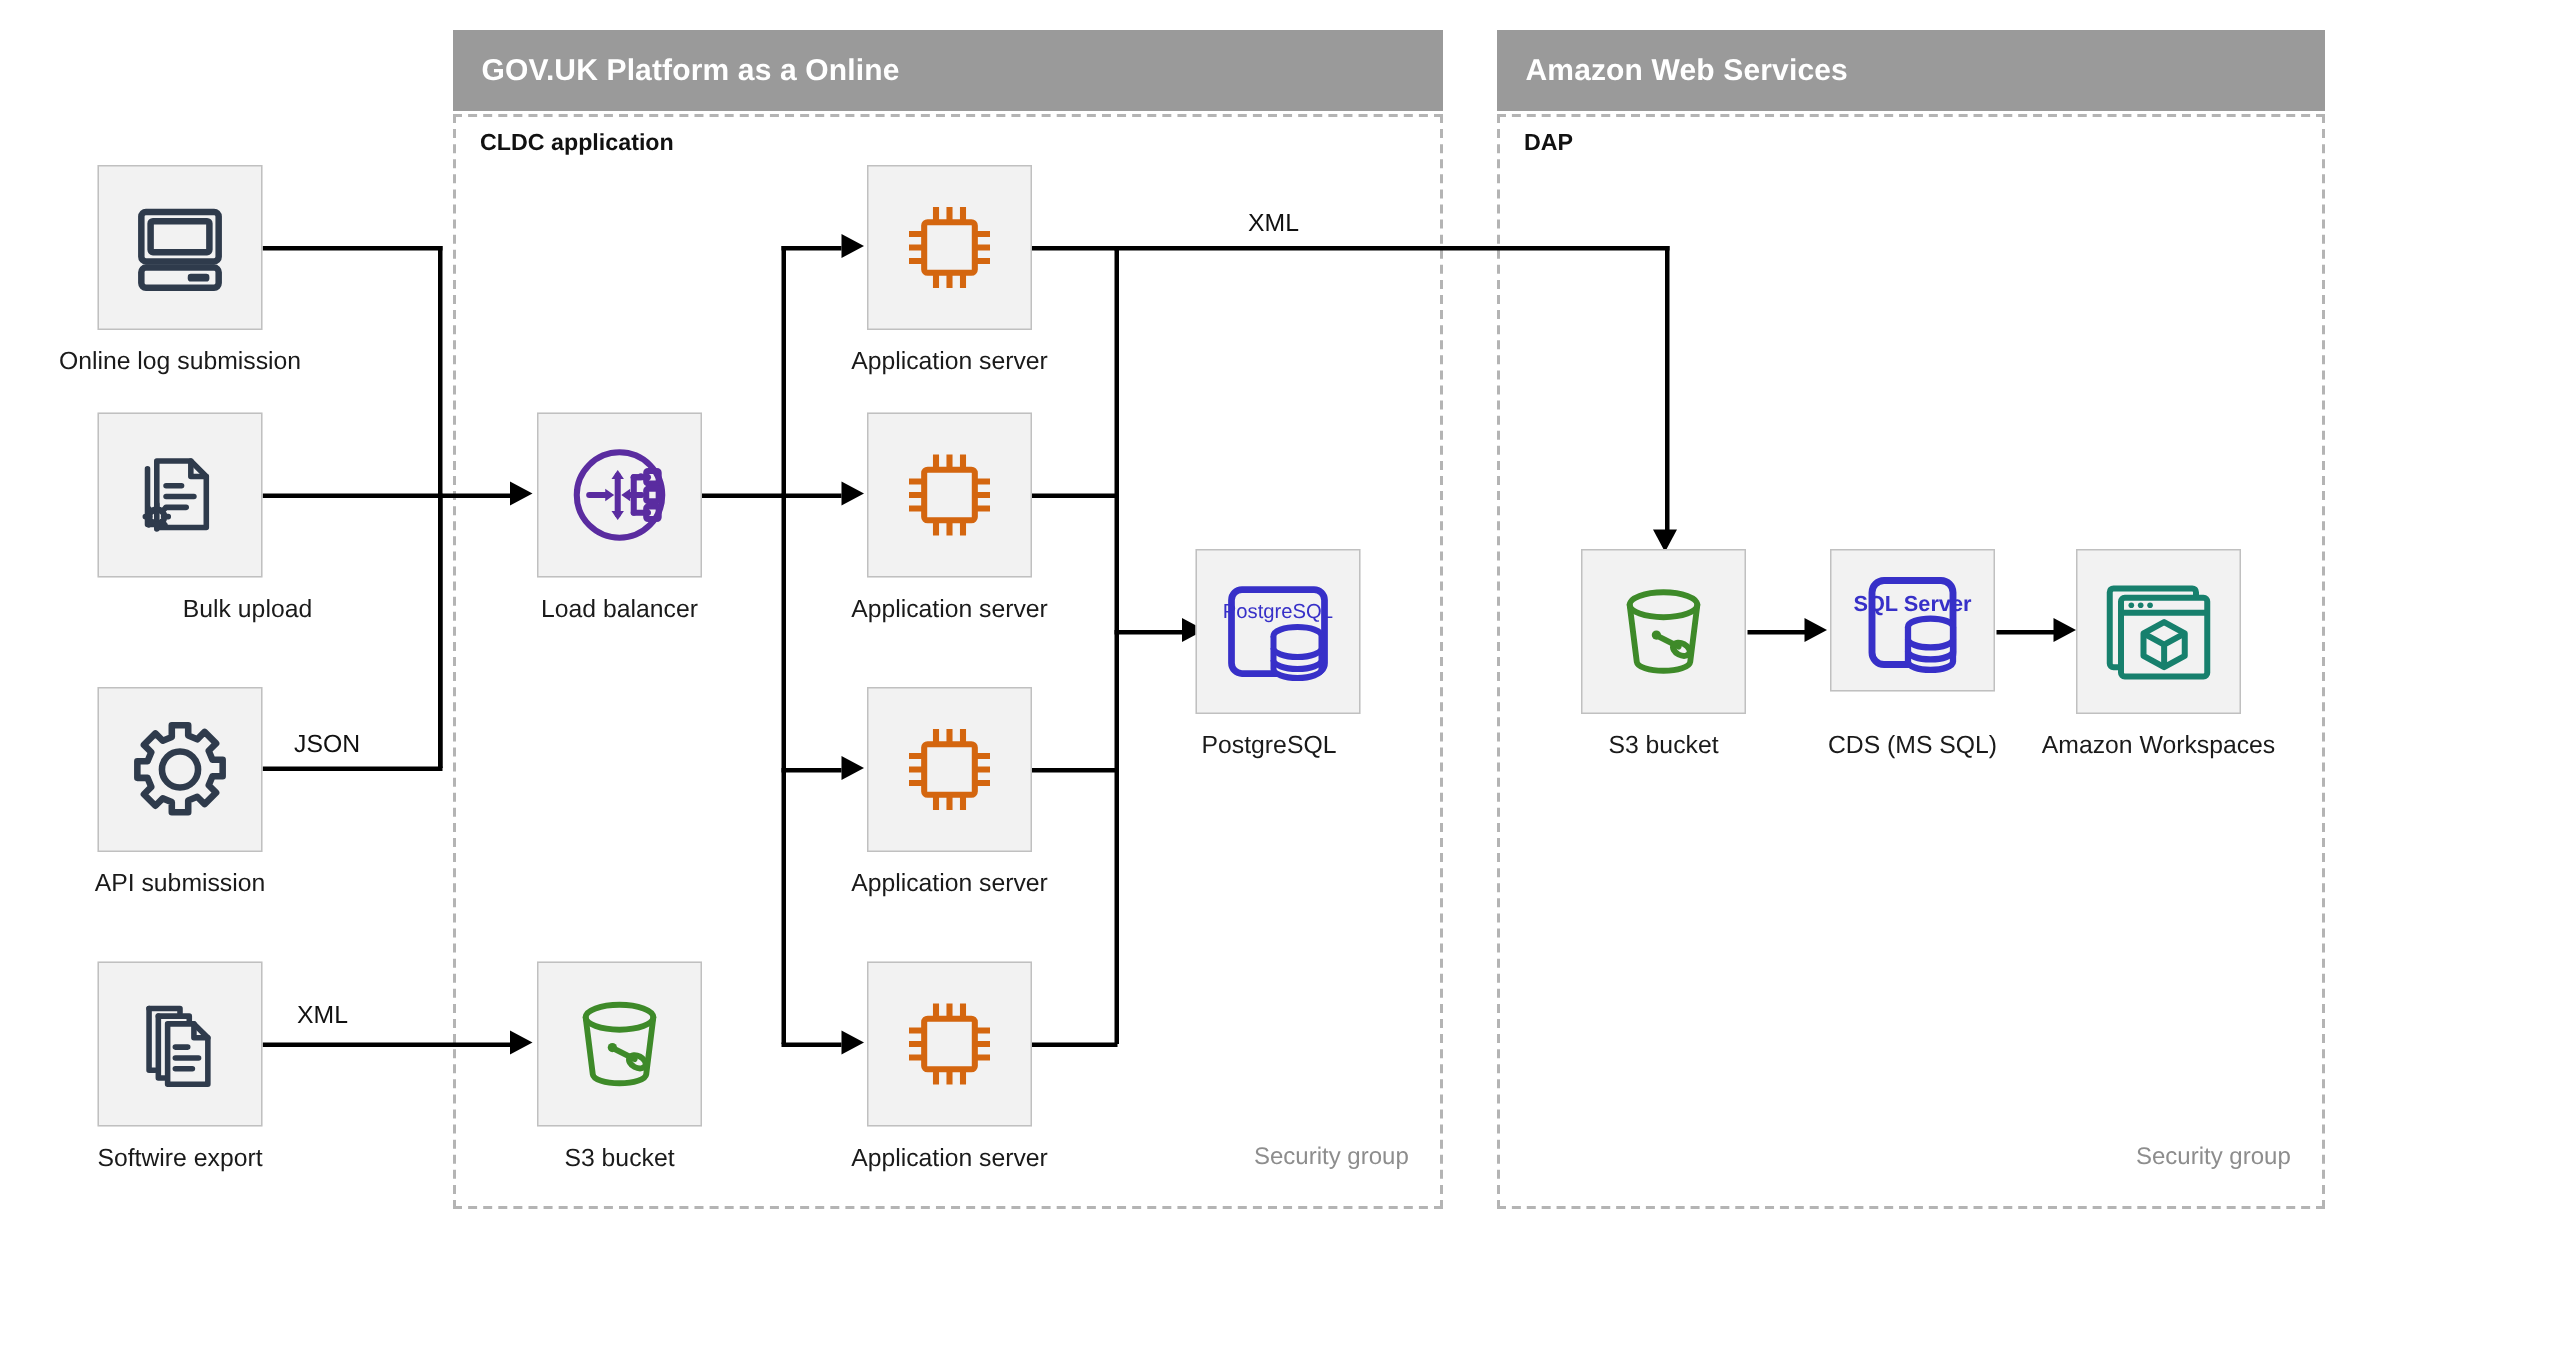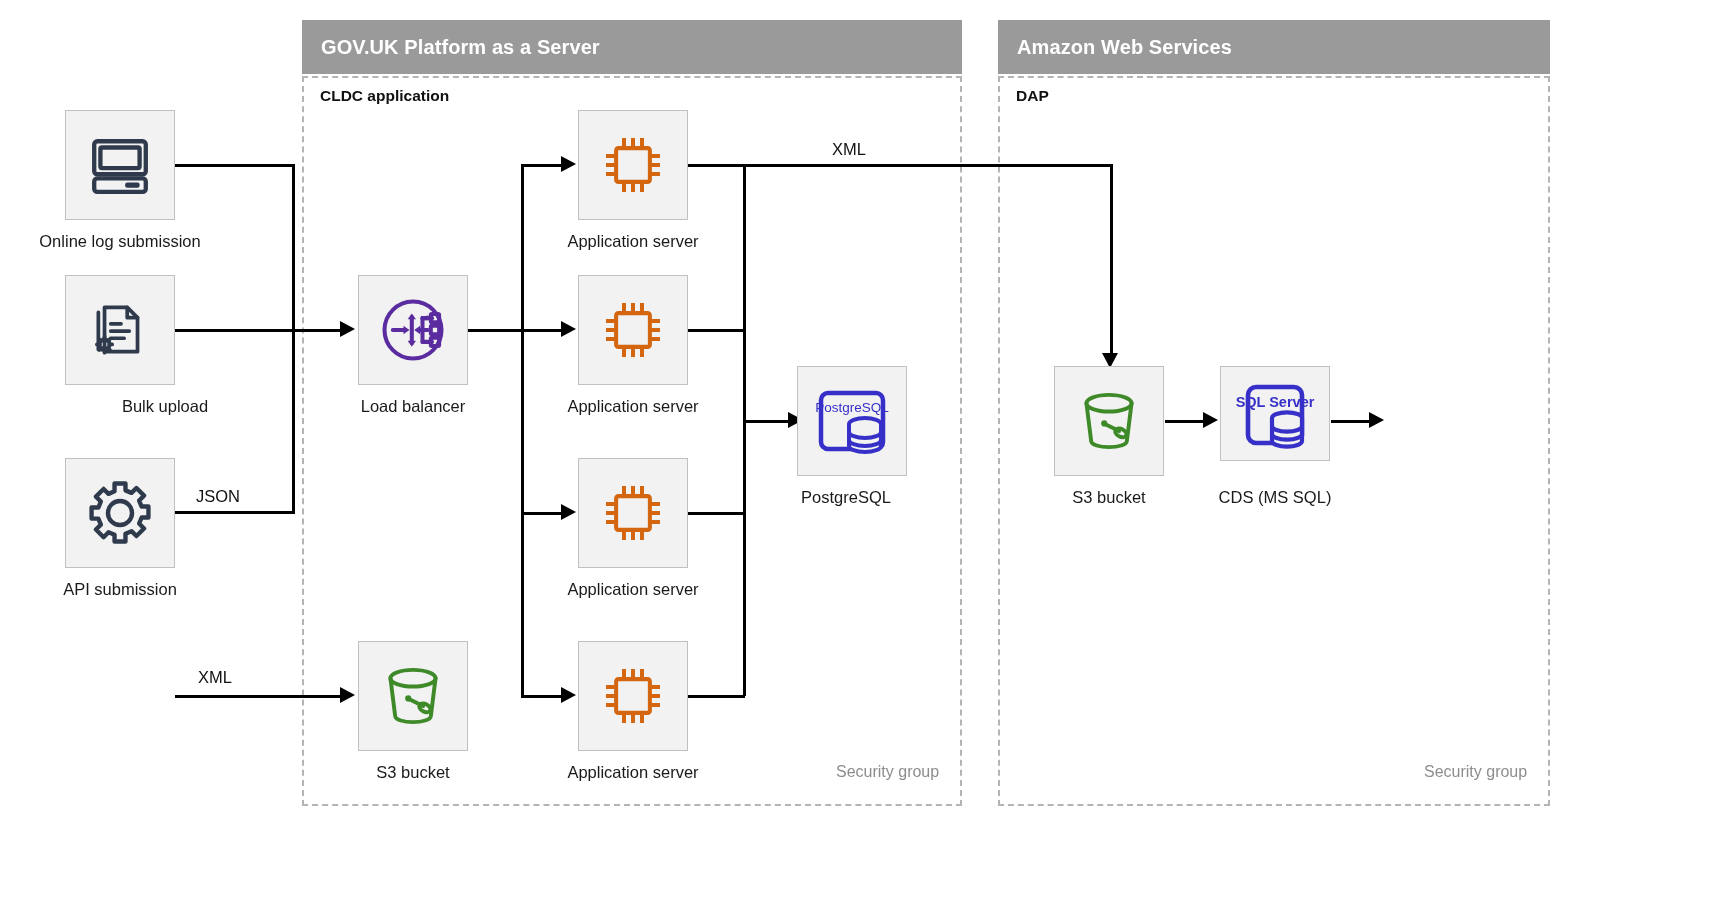--- a/index.html
+++ b/index.html
@@ -48,21 +48,21 @@
   .elabel{position:absolute;font-size:16.5px;color:#111111;white-space:nowrap;}
 
   svg{display:block;}
 </style>
 </head>
 <body>
 
 <div class="stage">
 
   <div class="group-header" style="left:302px;top:20px;width:660px;height:54px;">
-    <span>GOV.UK Platform as a Server</span>
+    <span>GOV.UK Platform as a Online</span>
   </div>
   <div class="sec-group" style="left:302px;top:76px;width:660px;height:730px;"></div>
   <div class="sec-title" style="left:320px;top:87px;">CLDC application</div>
   <div class="sec-foot" style="left:836px;top:763px;">Security group</div>
 
   <div class="group-header" style="left:998px;top:20px;width:552px;height:54px;">
     <span>Amazon Web Services</span>
   </div>
   <div class="sec-group" style="left:998px;top:76px;width:552px;height:730px;"></div>
   <div class="sec-title" style="left:1016px;top:87px;">DAP</div>
@@ -151,20 +151,38 @@
       <span>
         <svg width="70" height="70" viewBox="0 0 64 64" fill="none" stroke="#2f3b4c" stroke-width="4" stroke-linejoin="round">
           <path d="M27 5h10v6.3l5.5 2.3 4.5-4.5 7 7-4.5 4.5 2.3 5.5H58v10h-6.2l-2.3 5.5 4.5 4.5-7 7-4.5-4.5-5.5 2.3V58H27v-6.1l-5.5-2.3-4.5 4.5-7-7 4.5-4.5-2.3-5.5H6V27h6.2l2.3-5.5-4.5-4.5 7-7 4.5 4.5 5.5-2.3z"></path>
           <circle cx="32" cy="32" r="11"></circle>
         </svg>
       </span>
     </div>
     <div class="cap" style="top:122px;">API submission</div>
   </div>
 
+  <div class="node" style="left:65px;top:641px;width:110px;height:110px;">
+    <div class="box" style="width:110px;height:110px;">
+      <span>
+        <svg width="66" height="66" viewBox="0 0 64 64" fill="none" stroke="#2f3b4c" stroke-width="3.6" stroke-linejoin="round" stroke-linecap="round">
+          <path d="M12 9h20v3"></path>
+            <path d="M12 9v40h4"></path>
+          <path d="M18 14h20v4"></path>
+            <path d="M18 14v40h4"></path>
+          <path d="M24 19h17l9 9v30H24z"></path>
+          <path d="M41 19v9h9"></path>
+          <line x1="29" y1="34" x2="37" y2="34"></line>
+          <line x1="29" y1="41" x2="44" y2="41"></line>
+          <line x1="29" y1="48" x2="40" y2="48"></line>
+        </svg>
+      </span>
+    </div>
+    <div class="cap" style="top:122px;">Softwire export</div>
+  </div>
 
   <div class="node" style="left:358px;top:275px;width:110px;height:80px;">
     <div class="box" style="width:110px;height:110px;">
       <span>
         <svg width="76" height="76" viewBox="0 0 64 64" fill="none" stroke="#5a2ca0" stroke-width="3.4" stroke-linejoin="round" stroke-linecap="round">
           <circle cx="32" cy="32" r="24"></circle>
           <line x1="15" y1="32" x2="24" y2="32"></line>
           <path d="M24 28.5l5 3.5-5 3.5z" fill="#5a2ca0" stroke="none"></path>
           <line x1="31" y1="21" x2="31" y2="43"></line>
           <path d="M27.5 23l3.5-5 3.5 5z" fill="#5a2ca0" stroke="none"></path>
@@ -336,14 +354,31 @@
             <path d="M40 47v23c0 3.1 6.7 5.6 15 5.6s15-2.5 15-5.6V47"></path>
             <path d="M40 55c0 3.1 6.7 5.6 15 5.6s15-2.5 15-5.6"></path>
             <path d="M40 63c0 3.1 6.7 5.6 15 5.6s15-2.5 15-5.6"></path>
           </g>
         </svg>
       </span>
     </div>
     <div class="cap" style="top:122px;">CDS (MS SQL)</div>
   </div>
 
+  <div class="node" style="left:1384px;top:366px;width:110px;height:110px;">
+    <div class="box" style="width:110px;height:110px;">
+      <span>
+        <svg width="80" height="80" viewBox="0 0 64 64" fill="none" stroke="#17806d" stroke-width="3.2" stroke-linejoin="round">
+          <rect x="6" y="9" width="46" height="42" rx="2"></rect>
+          <rect x="12" y="14" width="46" height="42" rx="2" fill="#f2f2f2"></rect>
+          <line x1="12" y1="22" x2="58" y2="22"></line>
+          <circle cx="17.5" cy="18" r="1.5" fill="#17806d" stroke="none"></circle>
+          <circle cx="22.5" cy="18" r="1.5" fill="#17806d" stroke="none"></circle>
+          <circle cx="27.5" cy="18" r="1.5" fill="#17806d" stroke="none"></circle>
+          <path d="M35 27l11 6v12l-11 6-11-6V33z"></path>
+          <path d="M24 33l11 6 11-6M35 39v12"></path>
+        </svg>
+      </span>
+    </div>
+    <div class="cap" style="top:122px;">Amazon Workspaces</div>
+  </div>
 
 </div>
 
 </body></html>

